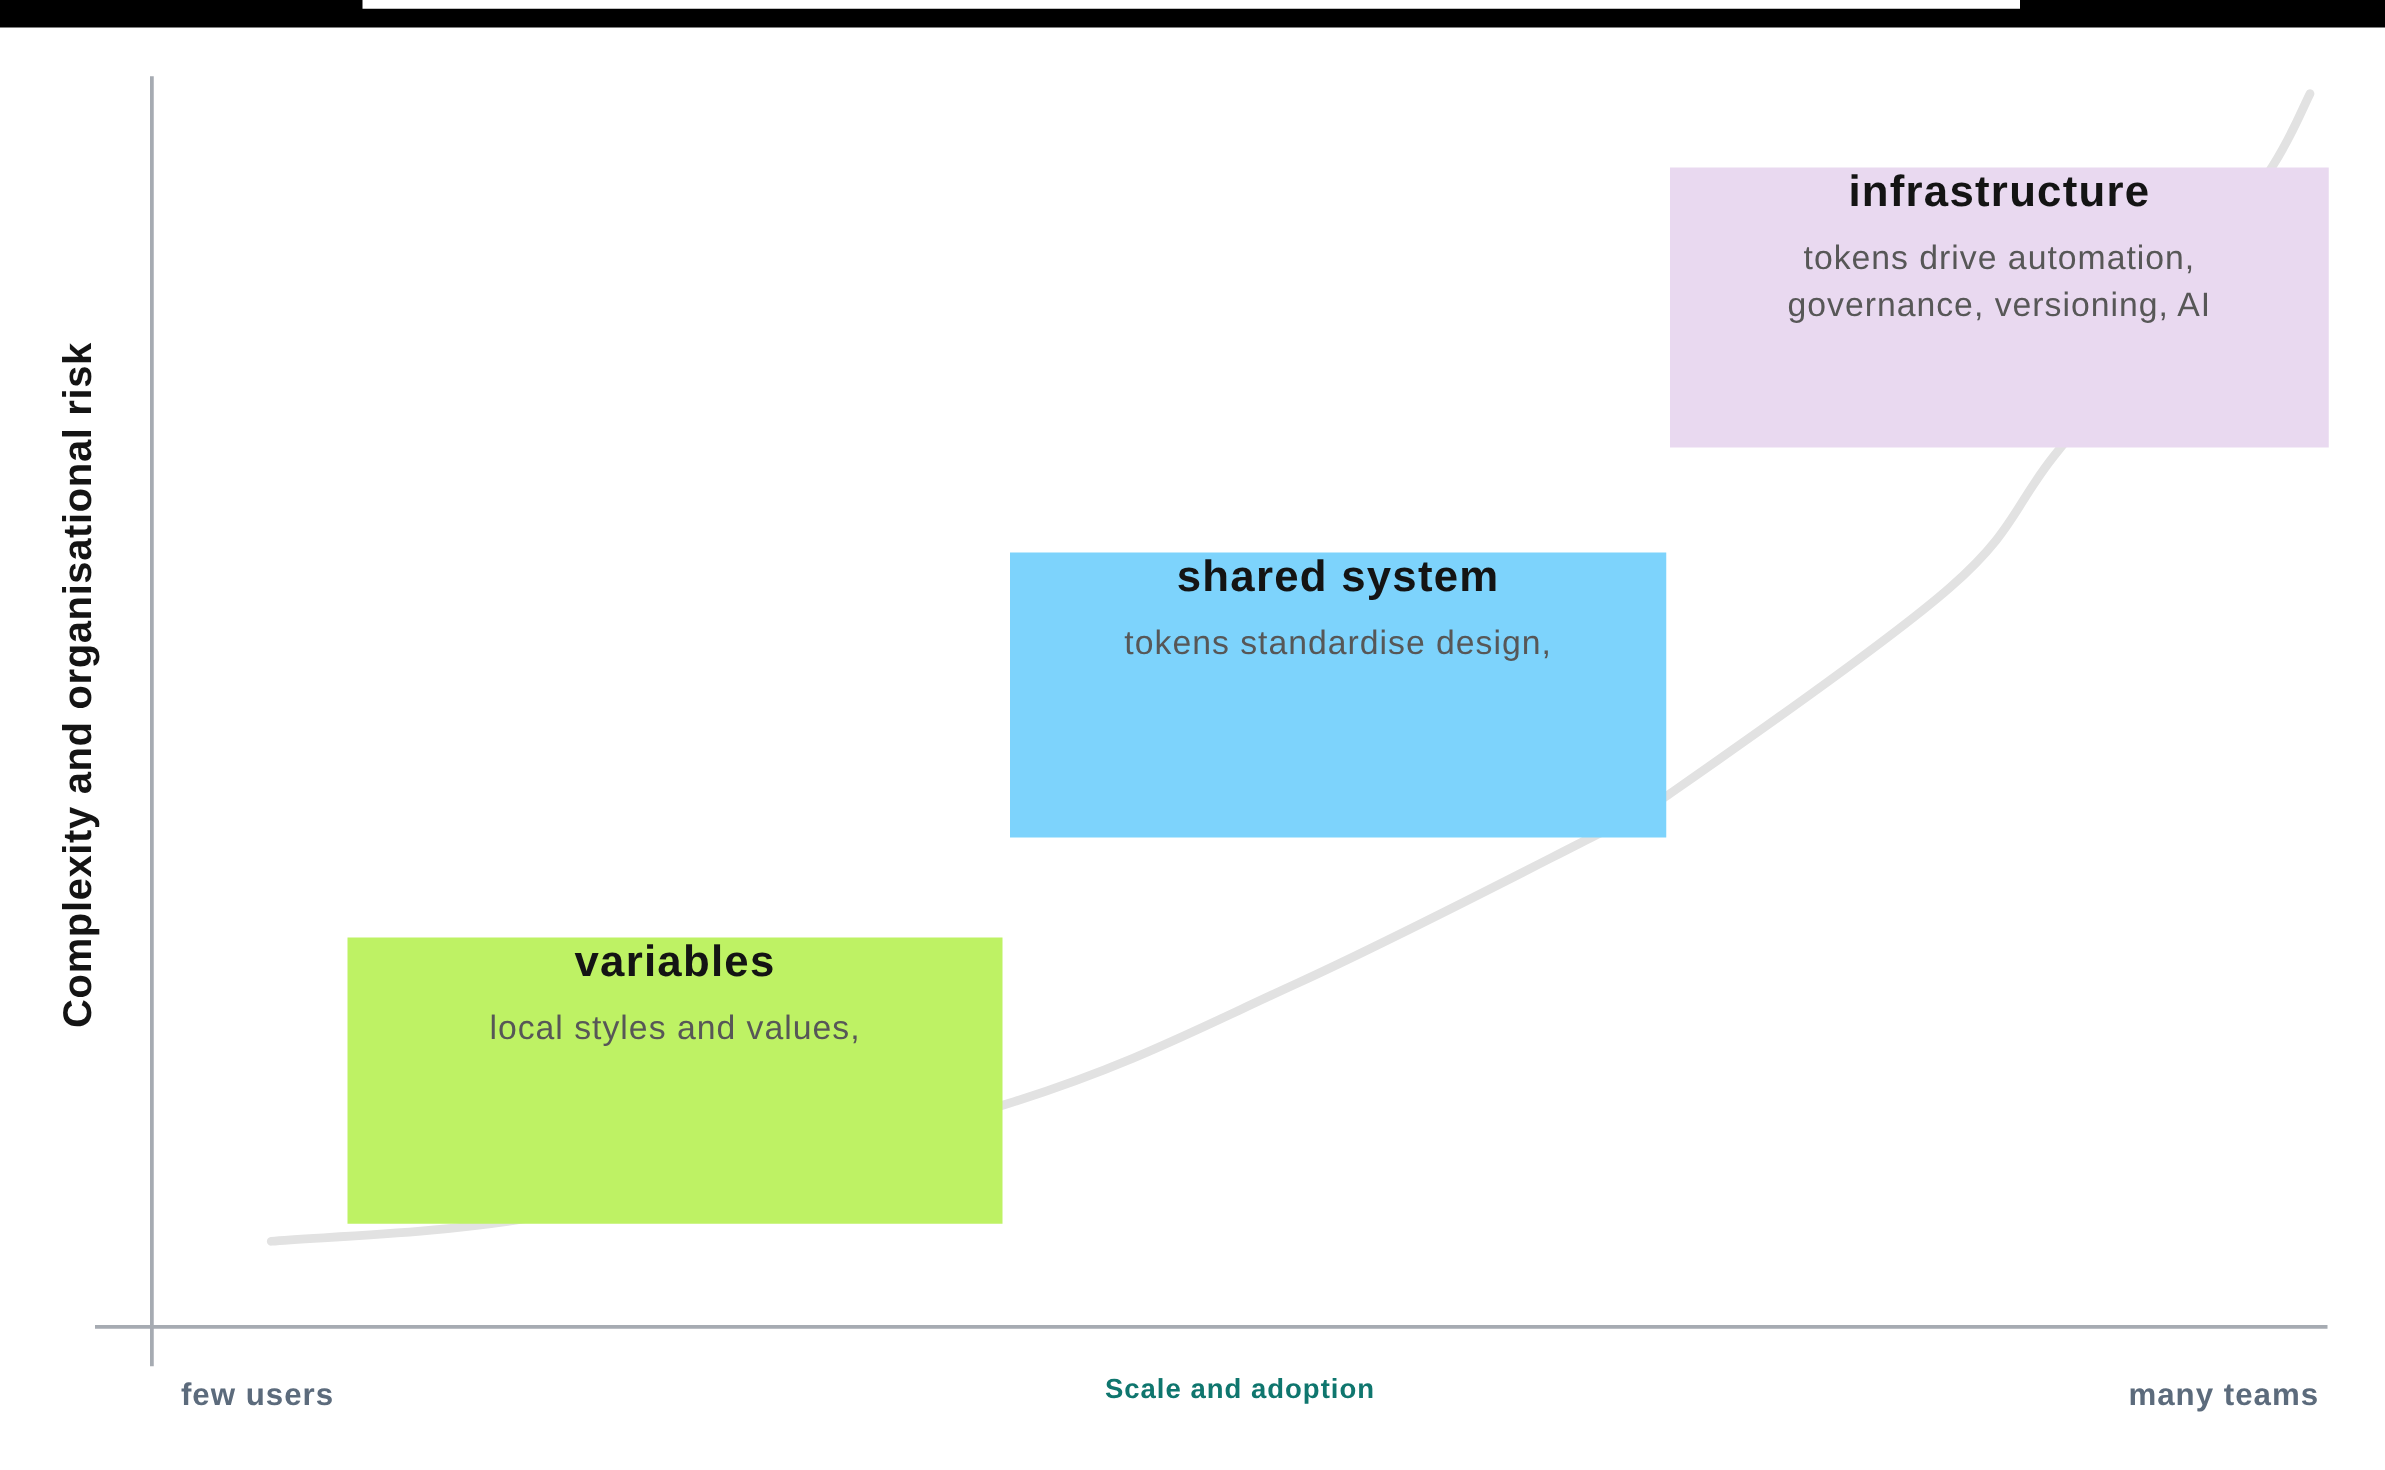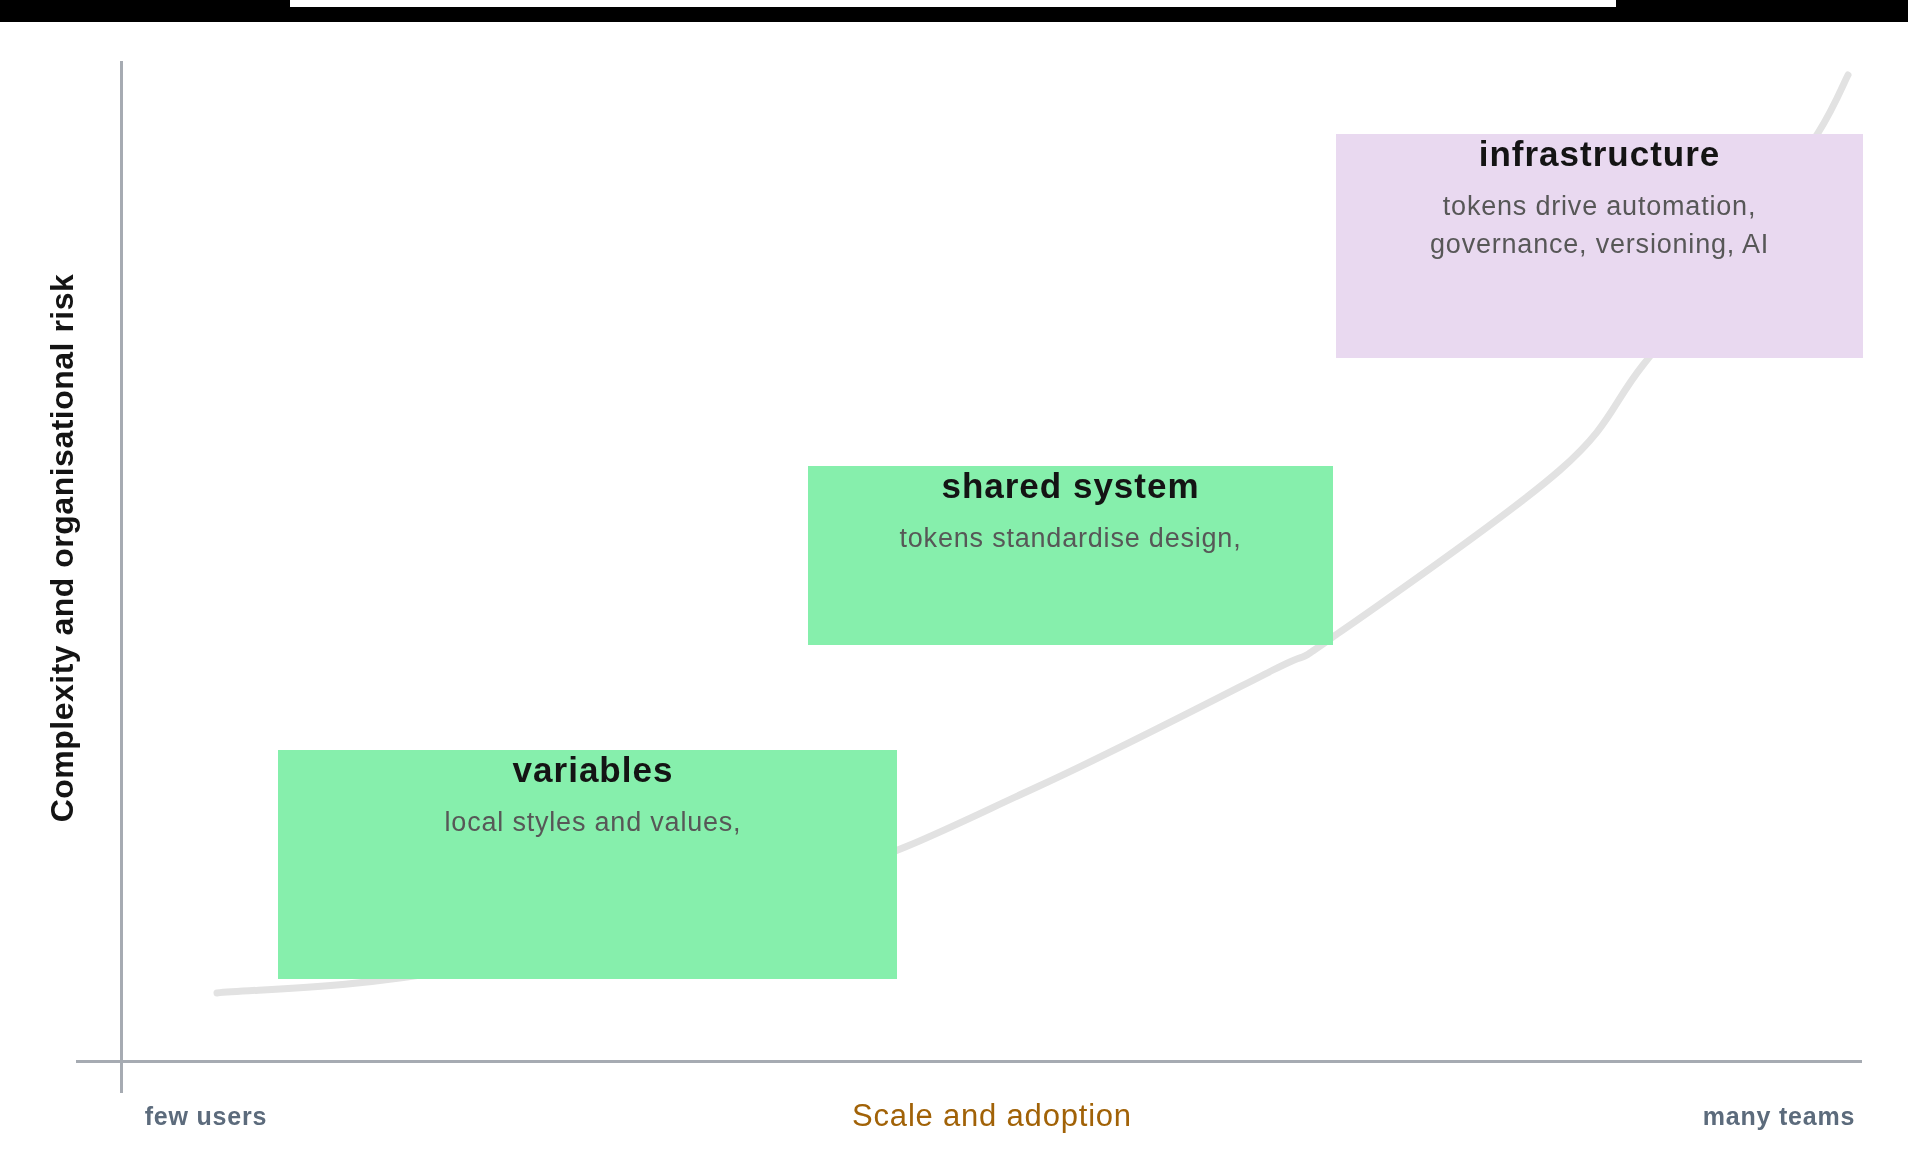--- a/index.html
+++ b/index.html
@@ -33,46 +33,46 @@
     position:absolute;z-index:4;
     display:flex;flex-direction:column;align-items:center;justify-content:flex-start;
     text-align:center;
   }
   .box-title{font-size:35px;font-weight:bold;color:#141414;letter-spacing:1px;margin-bottom:13px;}
   .box-line{font-size:27px;color:#575757;letter-spacing:0.8px;line-height:38px;}
 
   
   .x-label{position:absolute;transform:translateX(-50%);white-space:nowrap;z-index:3;}
   .x-label.end{top:1102px;font-size:25px;font-weight:600;color:#5c6b7c;letter-spacing:0.8px;}
-  .x-label.mid{top:1098px;left:992px;font-size:31px;font-weight:normal;color:#a16207;letter-spacing:0.8px;}
+  .x-label.mid{top:1098px;left:992px;font-size:22px;font-weight:bold;color:#0f766e;letter-spacing:0.8px;}
   .x-label.min{left:206px;}
   .x-label.max{left:1779px;}
 </style>
 </head>
 <body>
 
 <div class="top-bar">
   <div class="top-notch"></div>
 </div>
 
 <svg class="curve-layer" viewBox="0 0 1908 1176" xmlns="http://www.w3.org/2000/svg">
   <path fill="none" stroke-linecap="round" stroke-linejoin="round" d="M 217 993 C 255.83333333333334 989.1666666666666, 351.8333333333333 988.3333333333334, 450 970 C 548.1666666666666 951.6666666666666, 708.1666666666666 913.5, 806 883 C 903.8333333333334 852.5, 959.1666666666666 822.5, 1037 787 C 1114.8333333333333 751.5, 1223.6666666666667 695, 1273 670 C 1322.3333333333333 645, 1285.1666666666667 670.3333333333334, 1333 637 C 1380.8333333333333 603.6666666666666, 1508.3333333333333 515.3333333333334, 1560 470 C 1611.6666666666667 424.6666666666667, 1611.3333333333333 405, 1643 365 C 1674.6666666666667 325, 1720.8333333333333 268.6666666666667, 1750 230 C 1779.1666666666667 191.33333333333334, 1801.6666666666667 158.83333333333334, 1818 133 C 1834.3333333333333 107.16666666666667, 1843 84.66666666666667, 1848 75" stroke="#e2e2e2" stroke-width="7"></path>
 </svg>
 
 <div class="axis axis-y"></div>
 <div class="axis axis-x"></div>
 
 <div class="ylabel">Complexity and organisational risk</div>
 
-<div class="stage-box" style="left: 278px; top: 750px; width: 608px; height: 229px; background: #86efac; padding-left: 11px;">
+<div class="stage-box" style="left: 278px; top: 750px; width: 524px; height: 229px; background: #bef264;">
   <div class="box-title">variables</div>
   <div class="box-line">local styles and values,</div>
 </div>
 
-<div class="stage-box" style="left: 808px; top: 442px; width: 525px; height: 179px; background: #86efac; margin-top: 24px;">
+<div class="stage-box" style="left: 808px; top: 442px; width: 525px; height: 228px; background: #7dd3fc;">
   <div class="box-title">shared system</div>
   <div class="box-line">tokens standardise design,</div>
 </div>
 
 <div class="stage-box" style="left: 1336px; top: 134px; width: 527px; height: 224px; background: rgb(233, 217, 240);">
   <div class="box-title">infrastructure</div>
   <div class="box-line">tokens drive automation,</div>
   <div class="box-line">governance, versioning, AI</div>
 </div>
 

